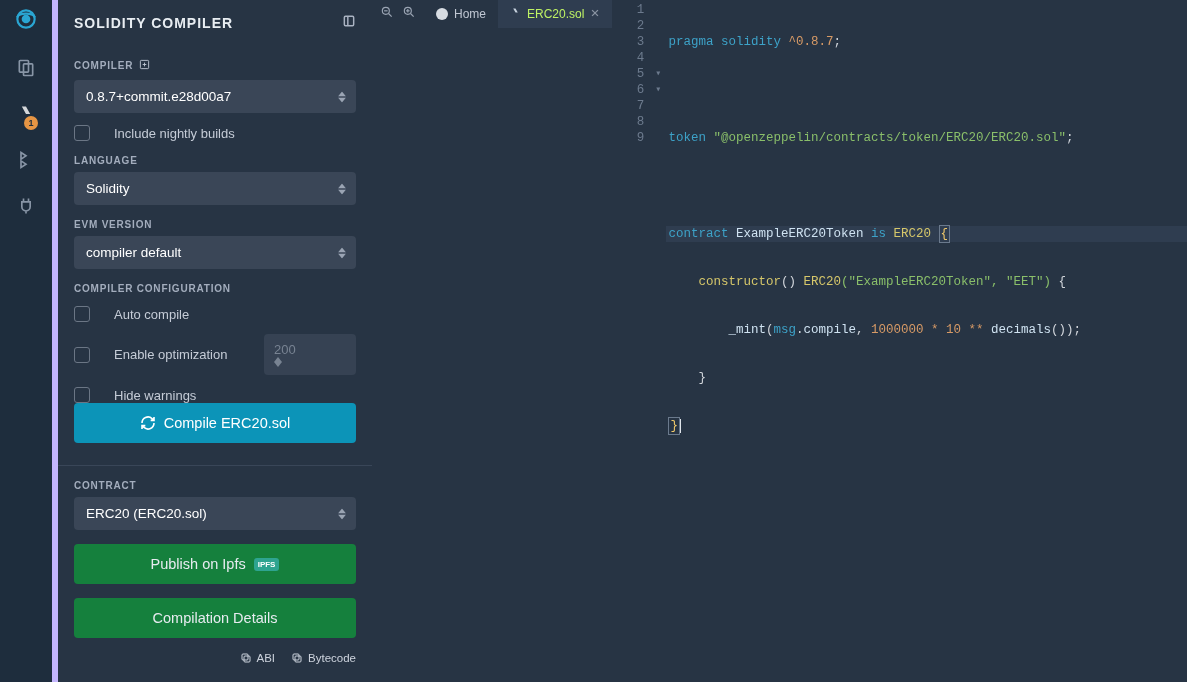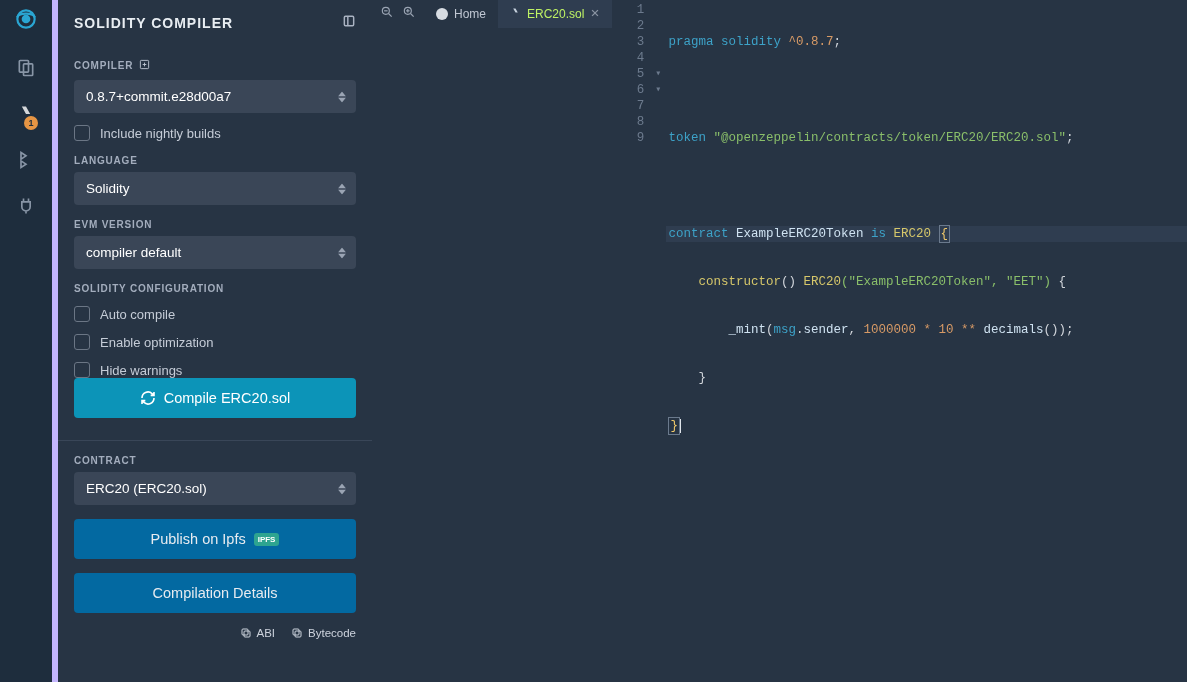--- a/index.html
+++ b/index.html
@@ -21,31 +21,31 @@
   .panel-body { padding: 0 16px 16px 16px; overflow-y: auto; flex: 1; }
 
   .label-row { display: flex; align-items: center; gap: 6px; margin-top: 14px; margin-bottom: 6px; }
   .field-label { font-size: 10px; letter-spacing: 0.8px; color: #a3adbd; font-weight: 600; }
   .mini-icon { color: #c0c7d3; }
 
   .select { position: relative; background: #3a4657; border-radius: 4px; padding: 9px 30px 9px 12px; font-size: 13.5px; color: #ffffff; cursor: pointer; }
   .select .caret { position: absolute; right: 10px; top: 50%; transform: translateY(-50%); display: flex; flex-direction: column; gap: 1px; color: #9aa4b3; }
   .caret svg { display:block; }
 
-  .chk-row { display: flex; align-items: center; gap: 10px; margin-top: 12px; font-size: 13px; color: #c5ccd7; }
+  .chk-row { display: flex; align-items: center; gap: 24px; margin-top: 12px; font-size: 13px; color: #c5ccd7; }
   .chk { width: 16px; height: 16px; border: 1px solid #6b7685; border-radius: 3px; background: transparent; cursor: pointer; }
   .opt-row { display: flex; align-items: center; gap: 10px; margin-top: 12px; }
   .opt-row .chk-row { margin-top: 0; flex: 1; }
   .numbox { width: 92px; background: #3a4657; border-radius: 4px; padding: 8px 26px 8px 10px; font-size: 13px; color: #8d97a6; position: relative; opacity: 0.8; }
   .numbox .caret { right: 8px; }
 
   .compile-btn { width: 100%; background: #0c94b8; color: #ffffff; border: none; border-radius: 4px; padding: 12px 10px; font-size: 14.5px; font-weight: 500; display: flex; align-items: center; justify-content: center; gap: 8px; cursor: pointer; }
   .divider { height: 1px; background: #394658; margin: 22px -16px 0 -16px; }
 
-  .sec-btn { margin-top: 14px; width: 100%; background: #0369a1; color: #e7ebf0; border: none; border-radius: 4px; padding: 12px 4px; font-size: 14.5px; font-weight: 500; display: flex; align-items: center; justify-content: center; gap: 8px; cursor: pointer; }
+  .sec-btn { margin-top: 14px; width: 100%; background: #15803d; color: #e7ebf0; border: none; border-radius: 4px; padding: 12px 4px; font-size: 14.5px; font-weight: 500; display: flex; align-items: center; justify-content: center; gap: 8px; cursor: pointer; }
   .ipfs-badge { display: inline-flex; background: #2ea490; color: #fff; font-size: 8px; font-weight: 700; padding: 2px 4px; border-radius: 3px; }
 
   .bottom-links { display: flex; justify-content: flex-end; gap: 16px; margin-top: 14px; font-size: 11.5px; color: #cdd3dd; }
   .bottom-links .lnk { display: flex; align-items: center; gap: 5px; cursor: pointer; }
 
   
   .editor-area { flex: 1; display: flex; background: #273444; }
   .tabbar { height: 28px; background: #273444; display: flex; align-items: stretch; }
   .tab-actions { display: flex; align-items: center; gap: 8px; padding: 0 8px; color: #9aa4b3; }
   .tab { display: flex; align-items: center; gap: 6px; padding: 0 12px; font-size: 12px; color: #c0c7d3; cursor: pointer; position: relative; }
@@ -173,30 +173,41 @@
           <svg width="8" height="5" viewBox="0 0 8 5">
               <path d="M4 0L0 5h8z" fill="currentColor"></path>
             </svg>
           <svg width="8" height="5" viewBox="0 0 8 5">
               <path d="M4 5L0 0h8z" fill="currentColor"></path>
             </svg>
         </span>
       </div>
 
       <div class="label-row">
-        <span class="field-label">SOLIDITY CONFIGURATION</span>
+        <span class="field-label">COMPILER CONFIGURATION</span>
       </div>
       <div class="chk-row">
         <span class="chk"></span>
         <span>Auto compile</span>
       </div>
       <div class="opt-row">
         <div class="chk-row">
           <span class="chk"></span>
           <span>Enable optimization</span>
+        </div>
+        <div class="numbox">
+          <span>200</span>
+          <span class="caret">
+            <svg width="8" height="5" viewBox="0 0 8 5">
+                <path d="M4 0L0 5h8z" fill="currentColor"></path>
+              </svg>
+            <svg width="8" height="5" viewBox="0 0 8 5">
+                <path d="M4 5L0 0h8z" fill="currentColor"></path>
+              </svg>
+          </span>
         </div>
       </div>
       <div class="chk-row">
         <span class="chk"></span>
         <span>Hide warnings</span>
       </div>
 
       <button class="compile-btn">
         <svg width="16" height="16" viewBox="0 0 24 24" fill="none" stroke="currentColor" stroke-width="2.4">
             <path d="M3 12a9 9 0 0115-6.7L21 8M21 3v5h-5M21 12a9 9 0 01-15 6.7L3 16M3 21v-5h5"></path>
@@ -311,20 +322,20 @@
           <div class="fm"></div>
           <div class="fm"></div>
       </div>
       <div class="code">
         <div class="line"><span class="tok-kw">pragma</span> <span class="tok-kw">solidity</span> <span class="tok-ver">^0.8.7</span><span class="tok-op">;</span></div>
         <div class="line"></div>
         <div class="line"><span class="tok-kw">token</span> <span class="tok-str">"@openzeppelin/contracts/token/ERC20/ERC20.sol"</span><span class="tok-op">;</span></div>
         <div class="line"></div>
         <div class="line cursor-line"><span class="tok-kw">contract</span> <span class="tok-id">ExampleERC20Token</span> <span class="tok-kw">is</span> <span class="tok-type">ERC20</span> <span class="brace-box tok-punc">{</span></div>
         <div class="line"><span>    </span><span class="tok-type">constructor</span><span class="tok-op">()</span> <span class="tok-type">ERC20</span><span class="tok-str">("ExampleERC20Token", "EET")</span><span class="tok-op"> {</span></div>
-        <div class="line"><span>        </span><span class="tok-id">_mint</span><span class="tok-op">(</span><span class="tok-kw">msg</span><span class="tok-op">.</span><span class="tok-id">sender</span><span class="tok-op">, </span><span class="tok-num">1000000 * 10 **</span><span class="tok-id"> decimals</span><span class="tok-op">());</span></div>
+        <div class="line"><span>        </span><span class="tok-id">_mint</span><span class="tok-op">(</span><span class="tok-kw">msg</span><span class="tok-op">.</span><span class="tok-id">compile</span><span class="tok-op">, </span><span class="tok-num">1000000 * 10 **</span><span class="tok-id"> decimals</span><span class="tok-op">());</span></div>
         <div class="line"><span class="tok-op">    }</span></div>
         <div class="line"><span class="brace-box tok-punc">}</span><span class="caret-blink"></span></div>
       </div>
     </div>
   </div>
 
 </div>
 
 </body></html>

